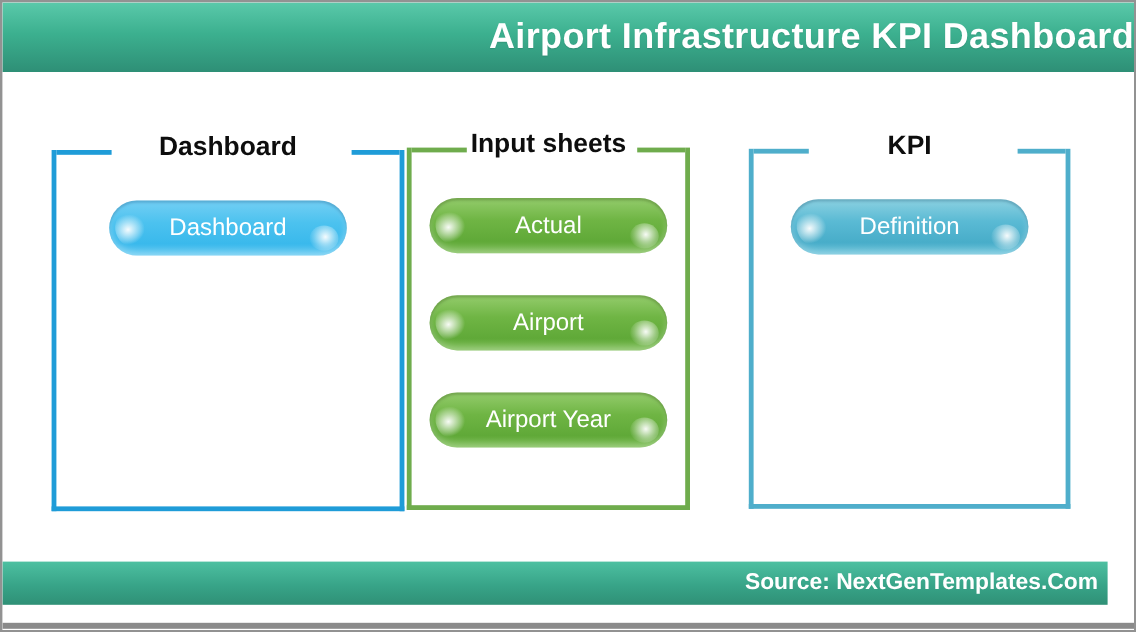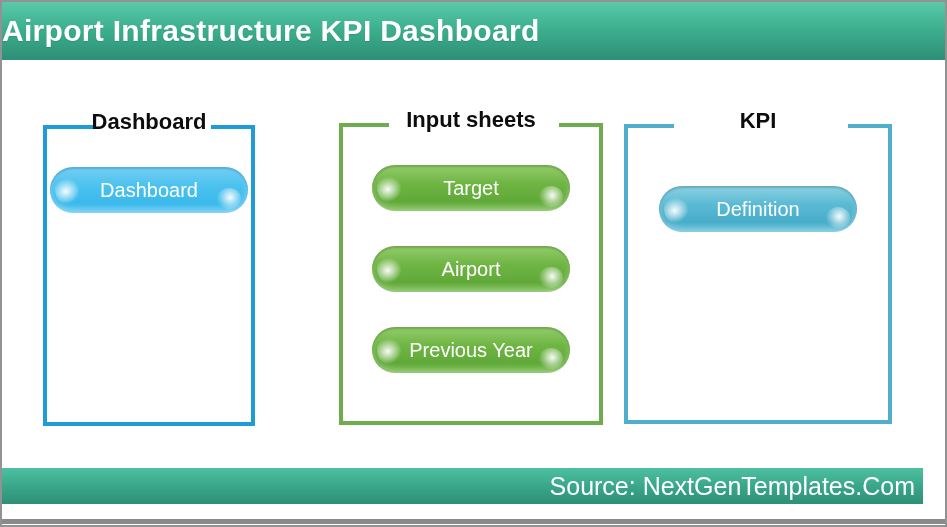--- a/index.html
+++ b/index.html
@@ -10,21 +10,21 @@
     box-sizing: border-box;
     border: 2px solid #929292;
     background: #ffffff;
     overflow: hidden;
   }
 
   
   .banner {
     position: absolute; left: 0; top: 0; right: 0; height: 58px;
     background: linear-gradient(180deg, #5ac9aa 0%, #3cb08f 45%, #2e8f76 100%);
-    display: flex; align-items: center; justify-content: flex-start;
+    display: flex; align-items: center; justify-content: flex-end;
   }
   .banner-title {
     color: #ffffff; font-weight: 700; font-size: 30px; letter-spacing: 0.3px;
     text-shadow: 0 1px 1px rgba(0,0,0,0.12);
     white-space: nowrap;
   }
 
   
   .bracket-box {
     position: absolute;
@@ -40,22 +40,22 @@
     text-align: center;
     font-size: 22px; font-weight: 700; color: #0d0d0d;
     line-height: 26px;
     white-space: nowrap;
   }
   .box-buttons {
     display: flex; flex-direction: column; align-items: center;
     padding-top: 42px; gap: 35px;
   }
 
-  .box-dashboard { left: 41px;  top: 123px; width: 212px; height: 301px; --accent: #1f9cd8; }
-  .box-input     { left: 337px; top: 121px; width: 264px; height: 302px; --accent: #6fac4d; }
+  .box-dashboard { left: 41px;  top: 123px; width: 294px; height: 301px; --accent: #1f9cd8; }
+  .box-input     { left: 337px; top: 121px; width: 236px; height: 302px; --accent: #6fac4d; }
   .box-kpi       { left: 622px; top: 122px; width: 268px; height: 300px; --accent: #4faecb; }
 
   
   .pill {
     position: relative;
     width: 198px; height: 46px;
     border-radius: 23px;
     display: flex; align-items: center; justify-content: center;
     color: #ffffff; font-size: 20px; font-weight: 400;
     cursor: pointer;
@@ -83,33 +83,32 @@
     background: linear-gradient(180deg, #74cff4 0%, #4cc2ef 40%, #3ab9ec 78%, #5ac6f1 100%);
     box-shadow: inset 0 2px 2px rgba(0,80,130,0.28), inset 0 -3px 6px rgba(255,255,255,0.35);
   }
   .pill-green {
     background: linear-gradient(180deg, #94cc6c 0%, #6fb544 40%, #60a938 78%, #79bc51 100%);
     box-shadow: inset 0 2px 2px rgba(35,75,0,0.30), inset 0 -3px 6px rgba(255,255,255,0.30);
   }
   .pill-teal {
     background: linear-gradient(180deg, #8cd1e1 0%, #5abad4 40%, #48adc9 78%, #67c2da 100%);
     box-shadow: inset 0 2px 2px rgba(0,70,100,0.28), inset 0 -3px 6px rgba(255,255,255,0.30);
-    margin-top: 20px;
   }
 
   
   .footer {
     position: absolute; left: 0; top: 466px;
     width: 921px; height: 36px;
     background: linear-gradient(180deg, #4dc0a1 0%, #38a488 55%, #2f9076 100%);
     display: flex; align-items: center; justify-content: flex-end;
     box-sizing: border-box; padding-right: 8px;
   }
   .footer-text {
-    color: #ffffff; font-weight: 400; font-size: 25px;
+    color: #ffffff; font-weight: 700; font-size: 19px;
     white-space: nowrap;
   }
 
   .bottom-line {
     position: absolute; left: 0; top: 517px; width: 100%; height: 5px;
     background: #8a8a8a;
   }
 </style>
 </head>
 <body>
@@ -127,23 +126,23 @@
     <div class="box-buttons">
       <button class="pill pill-blue">Dashboard</button>
     </div>
   </div>
 
   <div class="bracket-box box-input">
     <div class="seg seg-l"></div>
     <div class="seg seg-r"></div>
     <div class="box-title">Input sheets</div>
     <div class="box-buttons">
-      <button class="pill pill-green">Target</button>
+      <button class="pill pill-green">Actual</button>
       <button class="pill pill-green">Airport</button>
-      <button class="pill pill-green">Previous Year</button>
+      <button class="pill pill-green">Airport Year</button>
     </div>
   </div>
 
   <div class="bracket-box box-kpi">
     <div class="seg seg-l"></div>
     <div class="seg seg-r"></div>
     <div class="box-title">KPI</div>
     <div class="box-buttons">
       <button class="pill pill-teal">Definition</button>
     </div>

